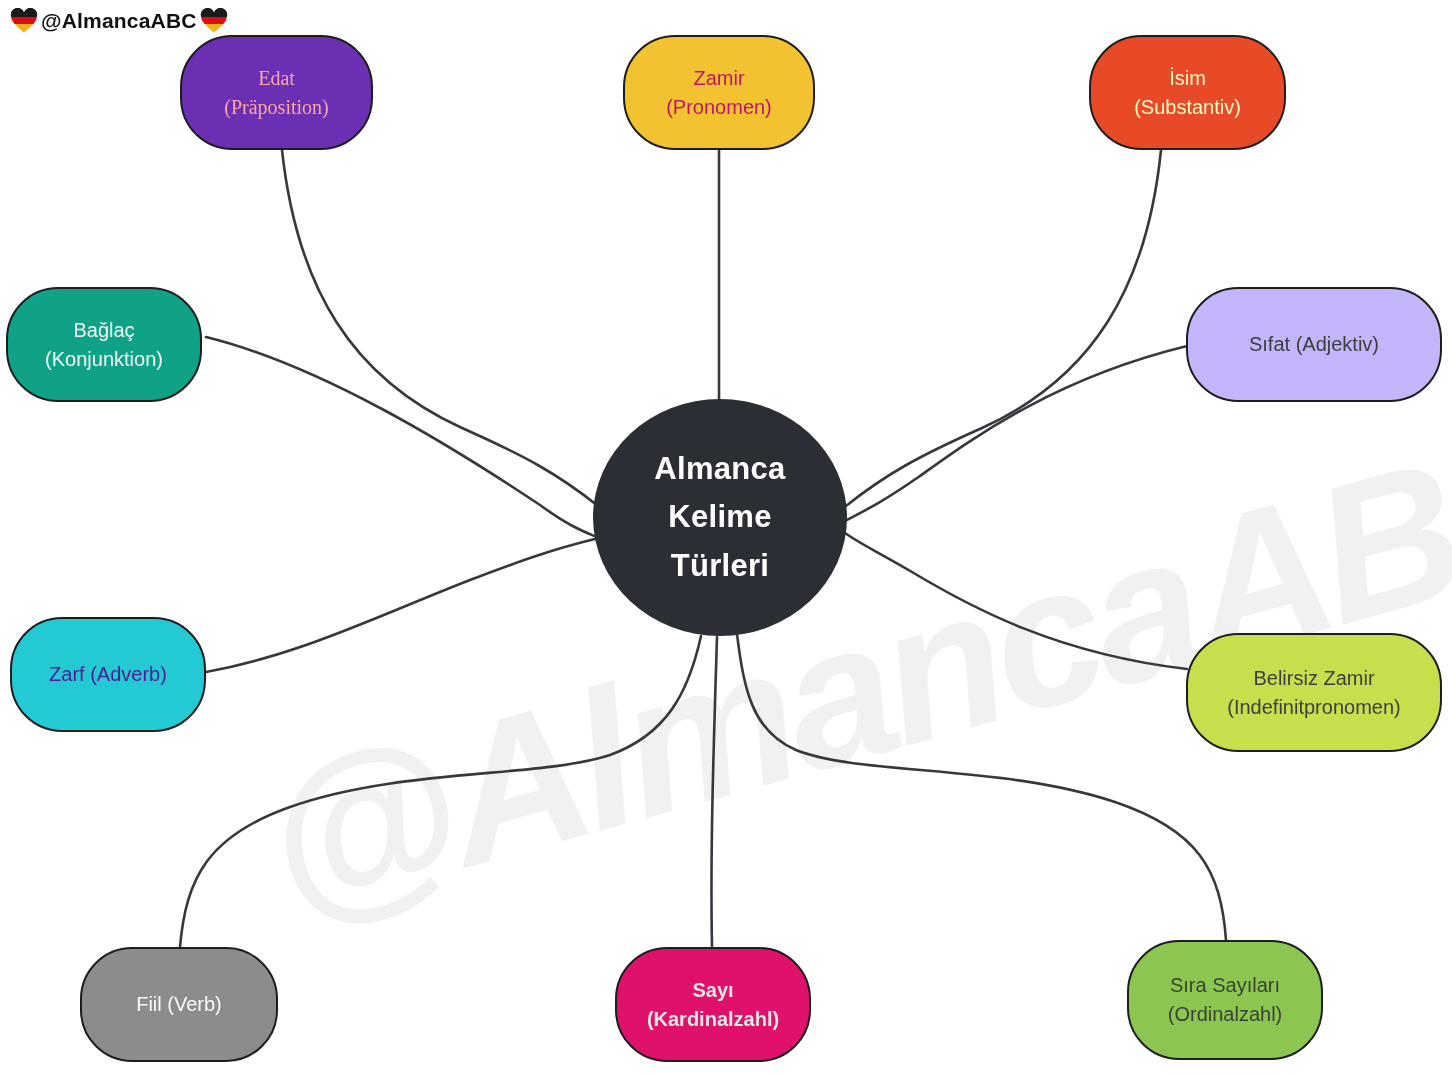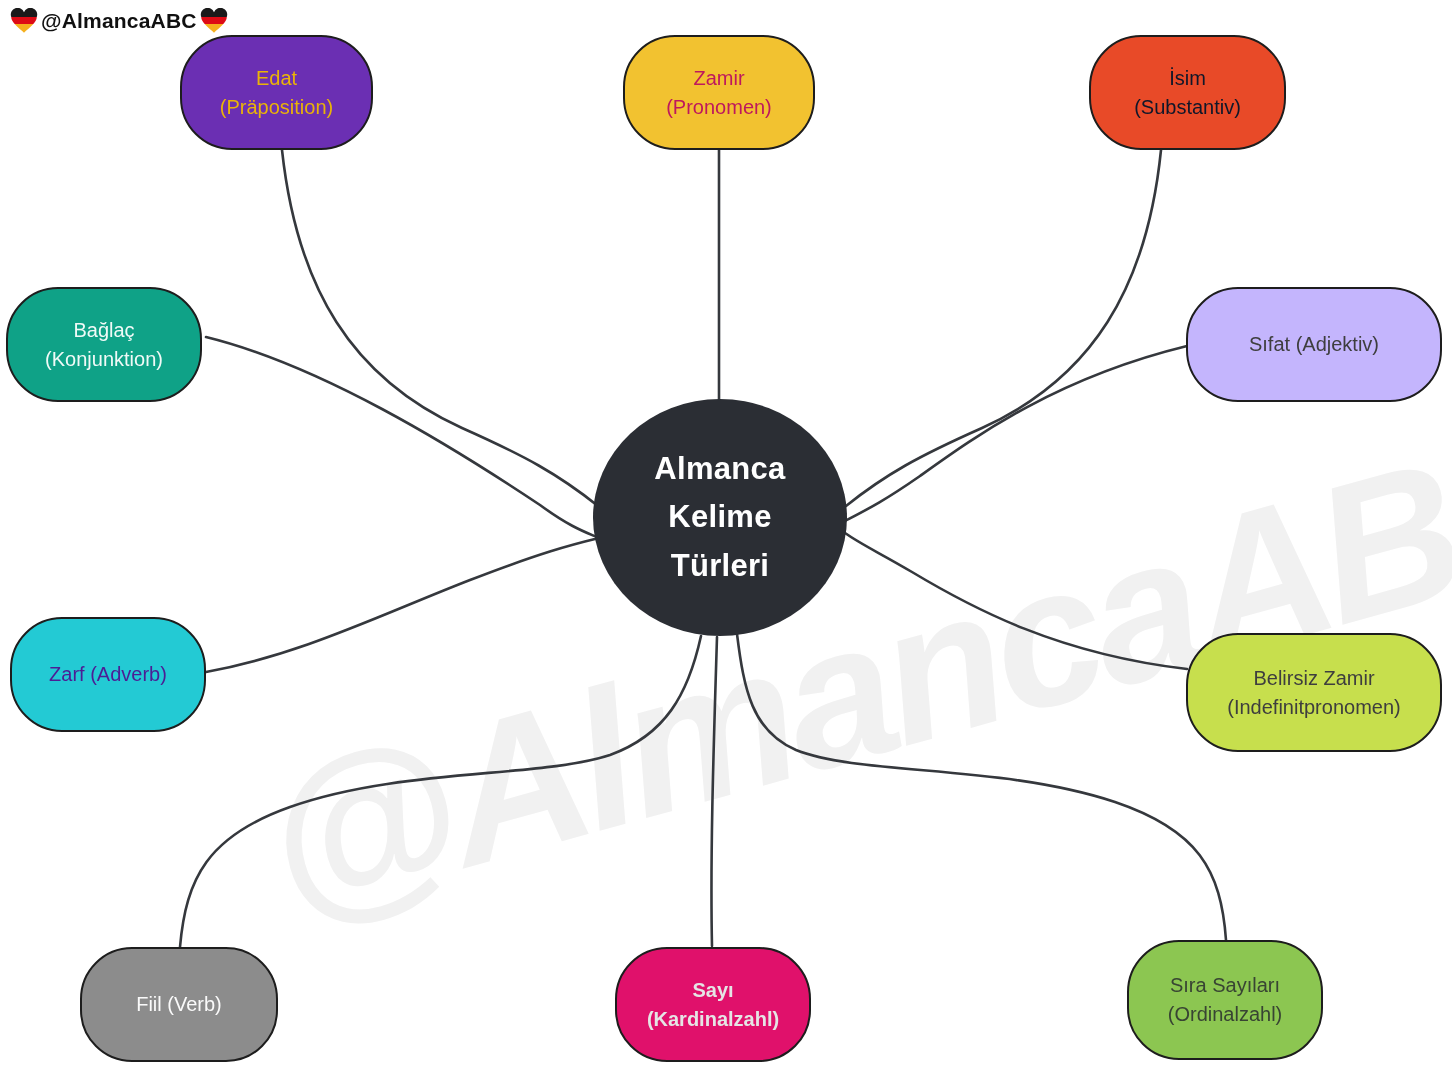--- a/index.html
+++ b/index.html
@@ -95,31 +95,31 @@
       <path d="M12 21 C 7.5 16.8 1 12.5 1 7.4 A 5.4 5.4 0 0 1 12 3.6 A 5.4 5.4 0 0 1 23 7.4 C 23 12.5 16.5 16.8 12 21 Z" fill="url(#deflag)"></path>
     </svg>
   </div>
 
   <div class="hub" style="background: rgb(43, 46, 52); color: rgb(255, 255, 255);">
     <span class="l">Almanca</span>
     <span class="l">Kelime</span>
     <span class="l">Türleri</span>
   </div>
 
-  <div class="node" id="node-edat" style="background: rgb(107, 47, 179); color: #eab308;">
+  <div class="node" id="node-edat" style="background: rgb(107, 47, 179); color: #fca5a5; font-family: Liberation Serif, serif;">
     <span class="l">Edat</span>
     <span class="l">(Präposition)</span>
   </div>
 
   <div class="node" id="node-zamir" style="background: rgb(242, 194, 48); color: #be185d;">
     <span class="l">Zamir</span>
     <span class="l">(Pronomen)</span>
   </div>
 
-  <div class="node" id="node-isim" style="background: rgb(232, 74, 40); color: #0f172a;">
+  <div class="node" id="node-isim" style="background: rgb(232, 74, 40); color: #fef9c3;">
     <span class="l">İsim</span>
     <span class="l">(Substantiv)</span>
   </div>
 
   <div class="node" id="node-baglac" style="background: rgb(15, 162, 135); color: rgb(240, 250, 247);">
     <span class="l">Bağlaç</span>
     <span class="l">(Konjunktion)</span>
   </div>
 
   <div class="node" id="node-sifat" style="background: #c4b5fd; color: rgb(62, 62, 62); text-align: right;">

